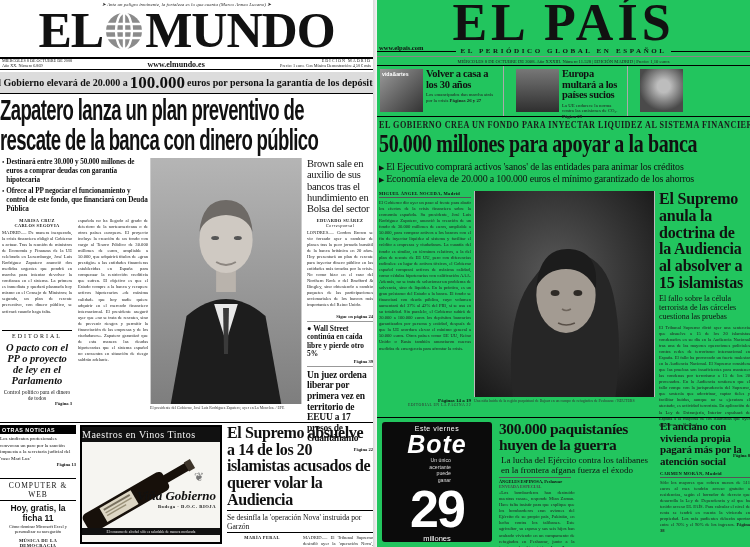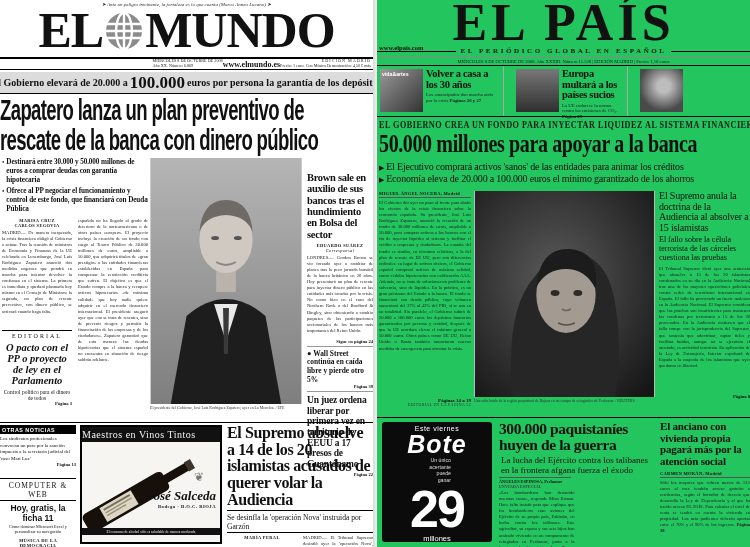--- a/index.html
+++ b/index.html
@@ -14,21 +14,21 @@
   .tx{font-size:4.6px;line-height:1.32;text-align:justify;color:#222;overflow:hidden;}
   .by{font-size:4.4px;letter-spacing:.4px;text-align:center;color:#111;font-weight:bold;}
   .pageref{font-weight:bold;font-size:4.6px;text-align:right;}
   .hairline{border:0;border-top:1px solid #999;margin:2px 0;}
 
   
   .m-tagline{top:1px;left:0;right:0;text-align:center;font-size:5px;font-style:italic;color:#333;}
   .m-masthead{top:5px;left:0;right:0;text-align:center;font-weight:bold;font-size:50px;line-height:50px;letter-spacing:-1px;white-space:nowrap;}
   .m-globe{display:inline-block;width:40px;height:40px;vertical-align:-4px;margin:0 1px;}
   .m-dl{top:57px;left:0;width:373px;border-top:2px solid #000;border-bottom:1px solid #000;height:13px;
-        display:flex;justify-content:flex-end;align-items:center;padding:1px 2px;box-sizing:border-box;}
+        display:flex;justify-content:space-between;align-items:center;padding:1px 2px;box-sizing:border-box;}
   .m-dl .small{font-size:4.2px;line-height:1.15;color:#222;}
   .m-dl .url{font-weight:bold;font-size:8px;}
   .m-strap{top:72px;left:0;width:373px;height:21px;background:#dcdcdc;border-bottom:1px solid #000;
            display:flex;align-items:center;justify-content:center;white-space:nowrap;overflow:hidden;font-weight:bold;font-size:10px;}
   .m-strap .big{font-size:17px;margin:0 2px;}
   .m-headline{top:95px;left:0;width:371px;font-weight:bold;line-height:30px;}
   .m-headline .hl{font-family:"Liberation Sans","DejaVu Sans",sans-serif;font-size:29px;letter-spacing:-1px;
                   white-space:nowrap;transform:scaleX(.64);transform-origin:left;}
   .m-cols{top:158px;left:0;width:373px;height:262px;}
   .m-left{position:absolute;left:2px;top:0;width:146px;}
@@ -37,21 +37,21 @@
   .m-bodyrow{display:flex;gap:6px;margin-top:4px;}
   .m-colA{width:70px;}
   .m-colB{width:70px;}
   .m-editorial{border-top:1px solid #000;margin-top:4px;padding-top:2px;text-align:center;}
   .m-editorial .lab{font-size:6px;letter-spacing:2px;}
   .m-editorial .tit{font-size:10.5px;font-weight:bold;font-style:italic;line-height:1.05;margin:3px 2px;}
   .m-editorial .deck{font-size:5.5px;line-height:1.15;}
   .m-photo{left:150px;top:0;width:152px;height:246px;border-left:1px solid #ccc;border-right:1px solid #ccc;box-sizing:border-box;}
   .m-caption{left:150px;top:248px;width:152px;font-size:3.9px;color:#333;}
   .m-right{position:absolute;left:307px;top:0;width:66px;}
-  .m-brown-t{font-size:10.5px;font-weight:bold;line-height:1.08;letter-spacing:-.3px;margin-top:14px;}
+  .m-brown-t{font-size:10.5px;font-weight:normal;line-height:1.08;letter-spacing:-.3px;}
   .m-wall{font-size:7.4px;font-weight:bold;line-height:1.15;margin-top:3px;}
   .m-guant{font-size:9.5px;font-weight:bold;line-height:1.12;letter-spacing:-.2px;margin-top:3px;}
   .m-bottom{top:422px;left:0;width:373px;height:125px;border-top:1px solid #000;}
   .m-otras{position:absolute;left:0;top:2px;width:76px;}
   .m-otras .bar{background:#000;color:#fff;font-size:5.4px;font-weight:bold;letter-spacing:.5px;padding:1.5px 2px;}
   .m-otras .item{font-size:5px;line-height:1.3;margin-top:2px;}
   .m-computer{position:absolute;left:0;top:55px;width:76px;border-top:1px solid #000;padding-top:2px;}
   .m-computer .lab{font-size:7.5px;letter-spacing:1px;text-align:center;border-bottom:1px solid #000;padding-bottom:1px;}
   .m-computer .tit{font-size:8.5px;font-weight:bold;text-align:center;margin-top:2px;font-family:"Liberation Sans",sans-serif;}
   .m-computer .deck{font-size:4.3px;text-align:center;line-height:1.25;margin-top:1px;}
@@ -91,21 +91,21 @@
   .p-bullets .mk{font-size:7px;margin-right:2px;}
   .p-main{top:189px;left:0;width:373px;height:227px;}
   .p-mleft{position:absolute;left:2px;top:2px;width:92px;}
   .p-byline{font-size:4.5px;font-weight:bold;letter-spacing:.3px;border-bottom:1px solid #555;padding-bottom:1px;margin-bottom:2px;}
   .p-mleft .tx{height:198px;}
   .p-pages{font-size:5px;font-weight:bold;text-align:right;}
   .p-ed{font-size:3.9px;letter-spacing:.4px;text-align:right;color:#333;}
   .p-photo{position:absolute;left:97px;top:2px;width:181px;height:206px;border-left:1px solid #bbb;border-right:1px solid #bbb;box-sizing:border-box;}
   .p-caption{position:absolute;left:97px;top:210px;width:181px;font-size:3.9px;color:#333;}
   .p-mright{position:absolute;left:282px;top:2px;width:91px;}
-  .p-mright .tit{font-size:10px;font-weight:normal;line-height:1.05;letter-spacing:-.2px;}
+  .p-mright .tit{font-size:16px;font-weight:bold;line-height:1.05;letter-spacing:-.2px;}
   .p-mright .deck{font-size:8px;line-height:1.12;margin:3px 0;}
   .p-mright .tx{height:128px;}
   .p-bottom{top:417px;left:0;width:373px;height:130px;border-top:1px solid #000;}
   .p-ad{position:absolute;left:5px;top:4px;width:110px;height:120px;background:#0b0b0b;border-radius:3px;color:#fff;
         font-family:"Liberation Sans",sans-serif;overflow:hidden;}
   .p-ad .top{text-align:center;font-size:7px;margin-top:3px;letter-spacing:.5px;}
   .p-ad .bote{text-align:center;font-size:25px;font-weight:bold;font-style:italic;letter-spacing:1px;line-height:24px;}
   .p-ad .mid{display:flex;align-items:center;justify-content:center;gap:3px;margin-top:1px;flex-direction:column;}
   .p-ad .left{width:28px;font-size:5.2px;line-height:1.25;text-align:right;color:#ddd;}
   .p-ad .num{font-size:52px;font-weight:bold;line-height:46px;letter-spacing:-2px;}
@@ -264,21 +264,21 @@
               <rect x="-6" y="40" width="92" height="21" rx="5" fill="#17100a"></rect>
               <rect x="84" y="46" width="30" height="8.5" rx="2" fill="#17100a"></rect>
               <rect x="110" y="45" width="7" height="10.5" fill="#3d342a"></rect>
               <rect x="14" y="42.5" width="36" height="16" fill="#ddd6c4"></rect>
               <rect x="17" y="45" width="30" height="2" fill="#7a7260"></rect>
               <rect x="17" y="49" width="30" height="1.4" fill="#999078"></rect>
               <rect x="17" y="52" width="22" height="1.4" fill="#999078"></rect>
             </g>
           </svg>
           <div class="crest">❦</div>
-          <div class="brand">José Salceda</div>
+          <div class="brand">Viña Gobierno</div>
           <div class="sub">Bodega · D.O.C. RIOJA</div>
         </div>
         <div class="legal">El consumo de alcohol sólo es saludable de manera moderada</div>
       </div>
 
       <div class="m-sup">
         <div class="tit">El Supremo absuelve a 14 de los 20 islamistas acusados de querer volar la Audiencia</div>
         <div class="deck">Se desinfla la 'operación Nova' instruida por Garzón</div>
         <div class="cols">
           <div class="by">MARÍA PERAL</div>

